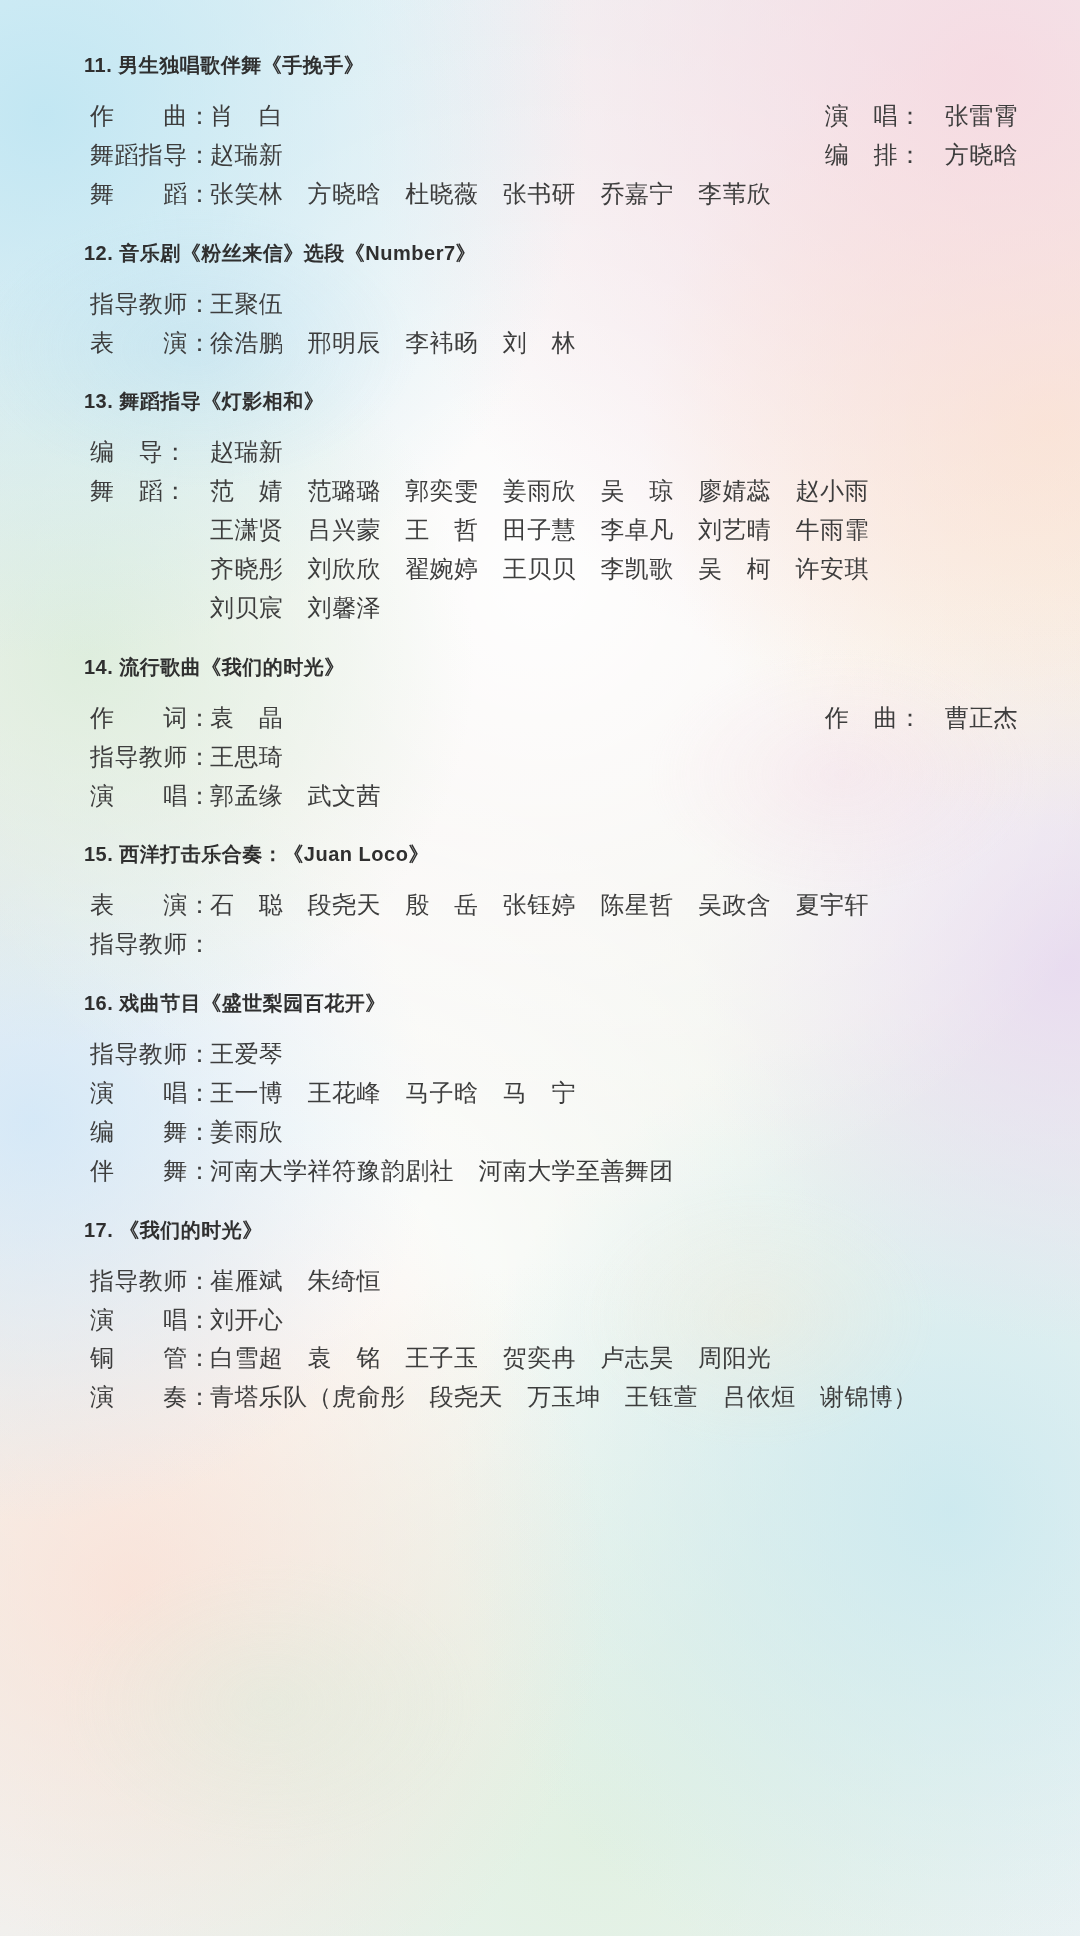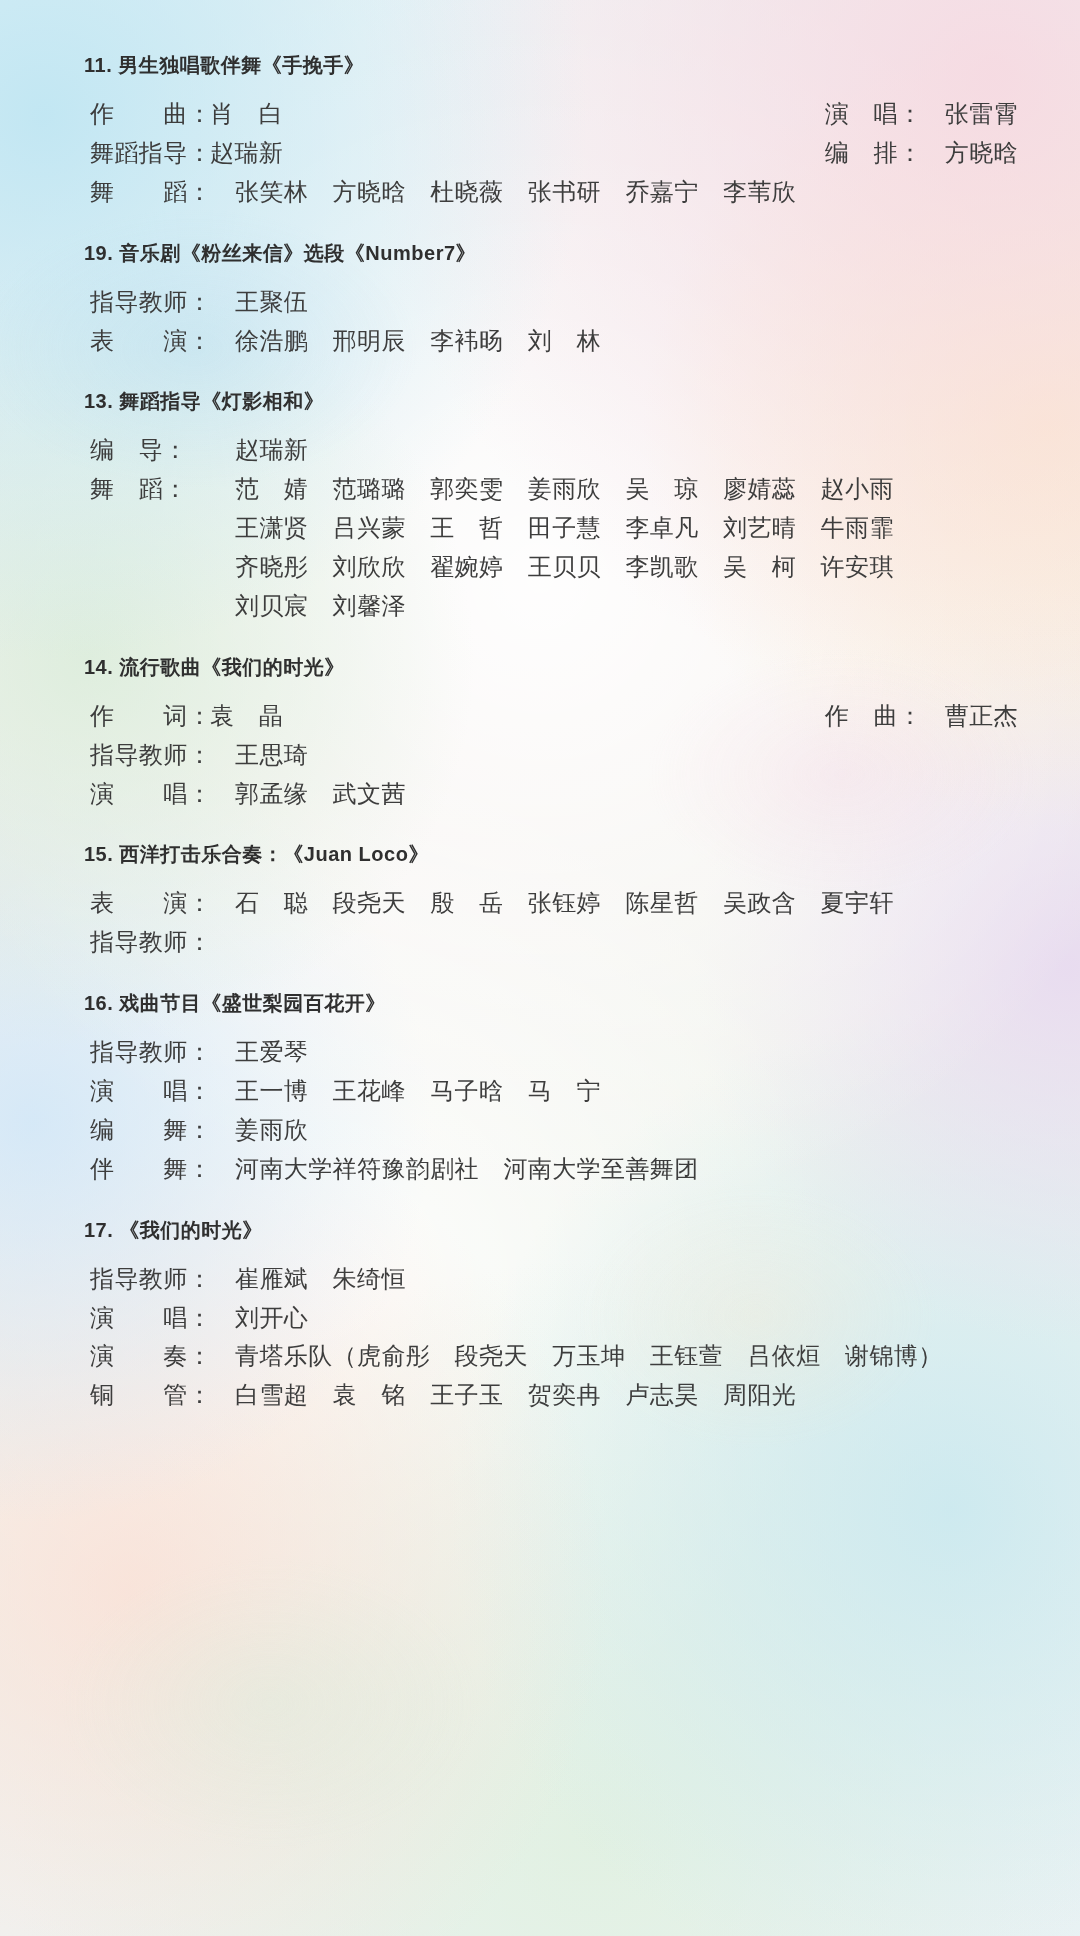--- a/index.html
+++ b/index.html
@@ -59,30 +59,28 @@
     font-weight: 700;
     color: #2f2f2f;
     letter-spacing: .5px;
     margin: 26px 0 18px 0;
     line-height: 1.35;
   }
   .program:first-child .prog-title { margin-top: 18px; }
   .credits {
     margin: 0 0 10px 0;
     padding-left: 6px;
-    font-family: Liberation Mono, monospace;
   }
   .credit-row {
     display: flex;
     align-items: baseline;
     font-size: 24px;
     line-height: 1.62;
     color: #3d3d3d;
     letter-spacing: .4px;
-    gap: 25px;
   }
   .credit-label {
     flex: 0 0 auto;
     width: 120px;
     display: inline-block;
     white-space: pre;
   }
   .credit-value {
     flex: 1 1 auto;
     white-space: pre;
@@ -127,21 +125,21 @@
             <span class="extra-label">编　排：</span>
             <span class="extra-value">方晓晗</span>
           </div>
           <div class="credit-row">
             <span class="credit-label">舞　　蹈：</span>
             <span class="credit-value">张笑林　方晓晗　杜晓薇　张书研　乔嘉宁　李苇欣</span>
           </div>
         </div>
       </div>
       <div class="program">
-        <div class="prog-title"><span>19.</span><span> 音乐剧《粉丝来信》选段《Number7》</span></div>
+        <div class="prog-title"><span>12.</span><span> 音乐剧《粉丝来信》选段《Number7》</span></div>
         <div class="credits">
           <div class="credit-row">
             <span class="credit-label">指导教师：</span>
             <span class="credit-value">王聚伍</span>
           </div>
           <div class="credit-row">
             <span class="credit-label">表　　演：</span>
             <span class="credit-value">徐浩鹏　邢明辰　李袆旸　刘　林</span>
           </div>
         </div>
@@ -228,23 +226,23 @@
         <div class="credits">
           <div class="credit-row">
             <span class="credit-label">指导教师：</span>
             <span class="credit-value">崔雁斌　朱绮恒</span>
           </div>
           <div class="credit-row">
             <span class="credit-label">演　　唱：</span>
             <span class="credit-value">刘开心</span>
           </div>
           <div class="credit-row">
+            <span class="credit-label">铜　　管：</span>
+            <span class="credit-value">白雪超　袁　铭　王子玉　贺奕冉　卢志昊　周阳光</span>
+          </div>
+          <div class="credit-row">
             <span class="credit-label">演　　奏：</span>
             <span class="credit-value">青塔乐队（虎俞彤　段尧天　万玉坤　王钰萱　吕依烜　谢锦博）</span>
-          </div>
-          <div class="credit-row">
-            <span class="credit-label">铜　　管：</span>
-            <span class="credit-value">白雪超　袁　铭　王子玉　贺奕冉　卢志昊　周阳光</span>
           </div>
         </div>
       </div>
     </div>
 </div>
 
 </body></html>

